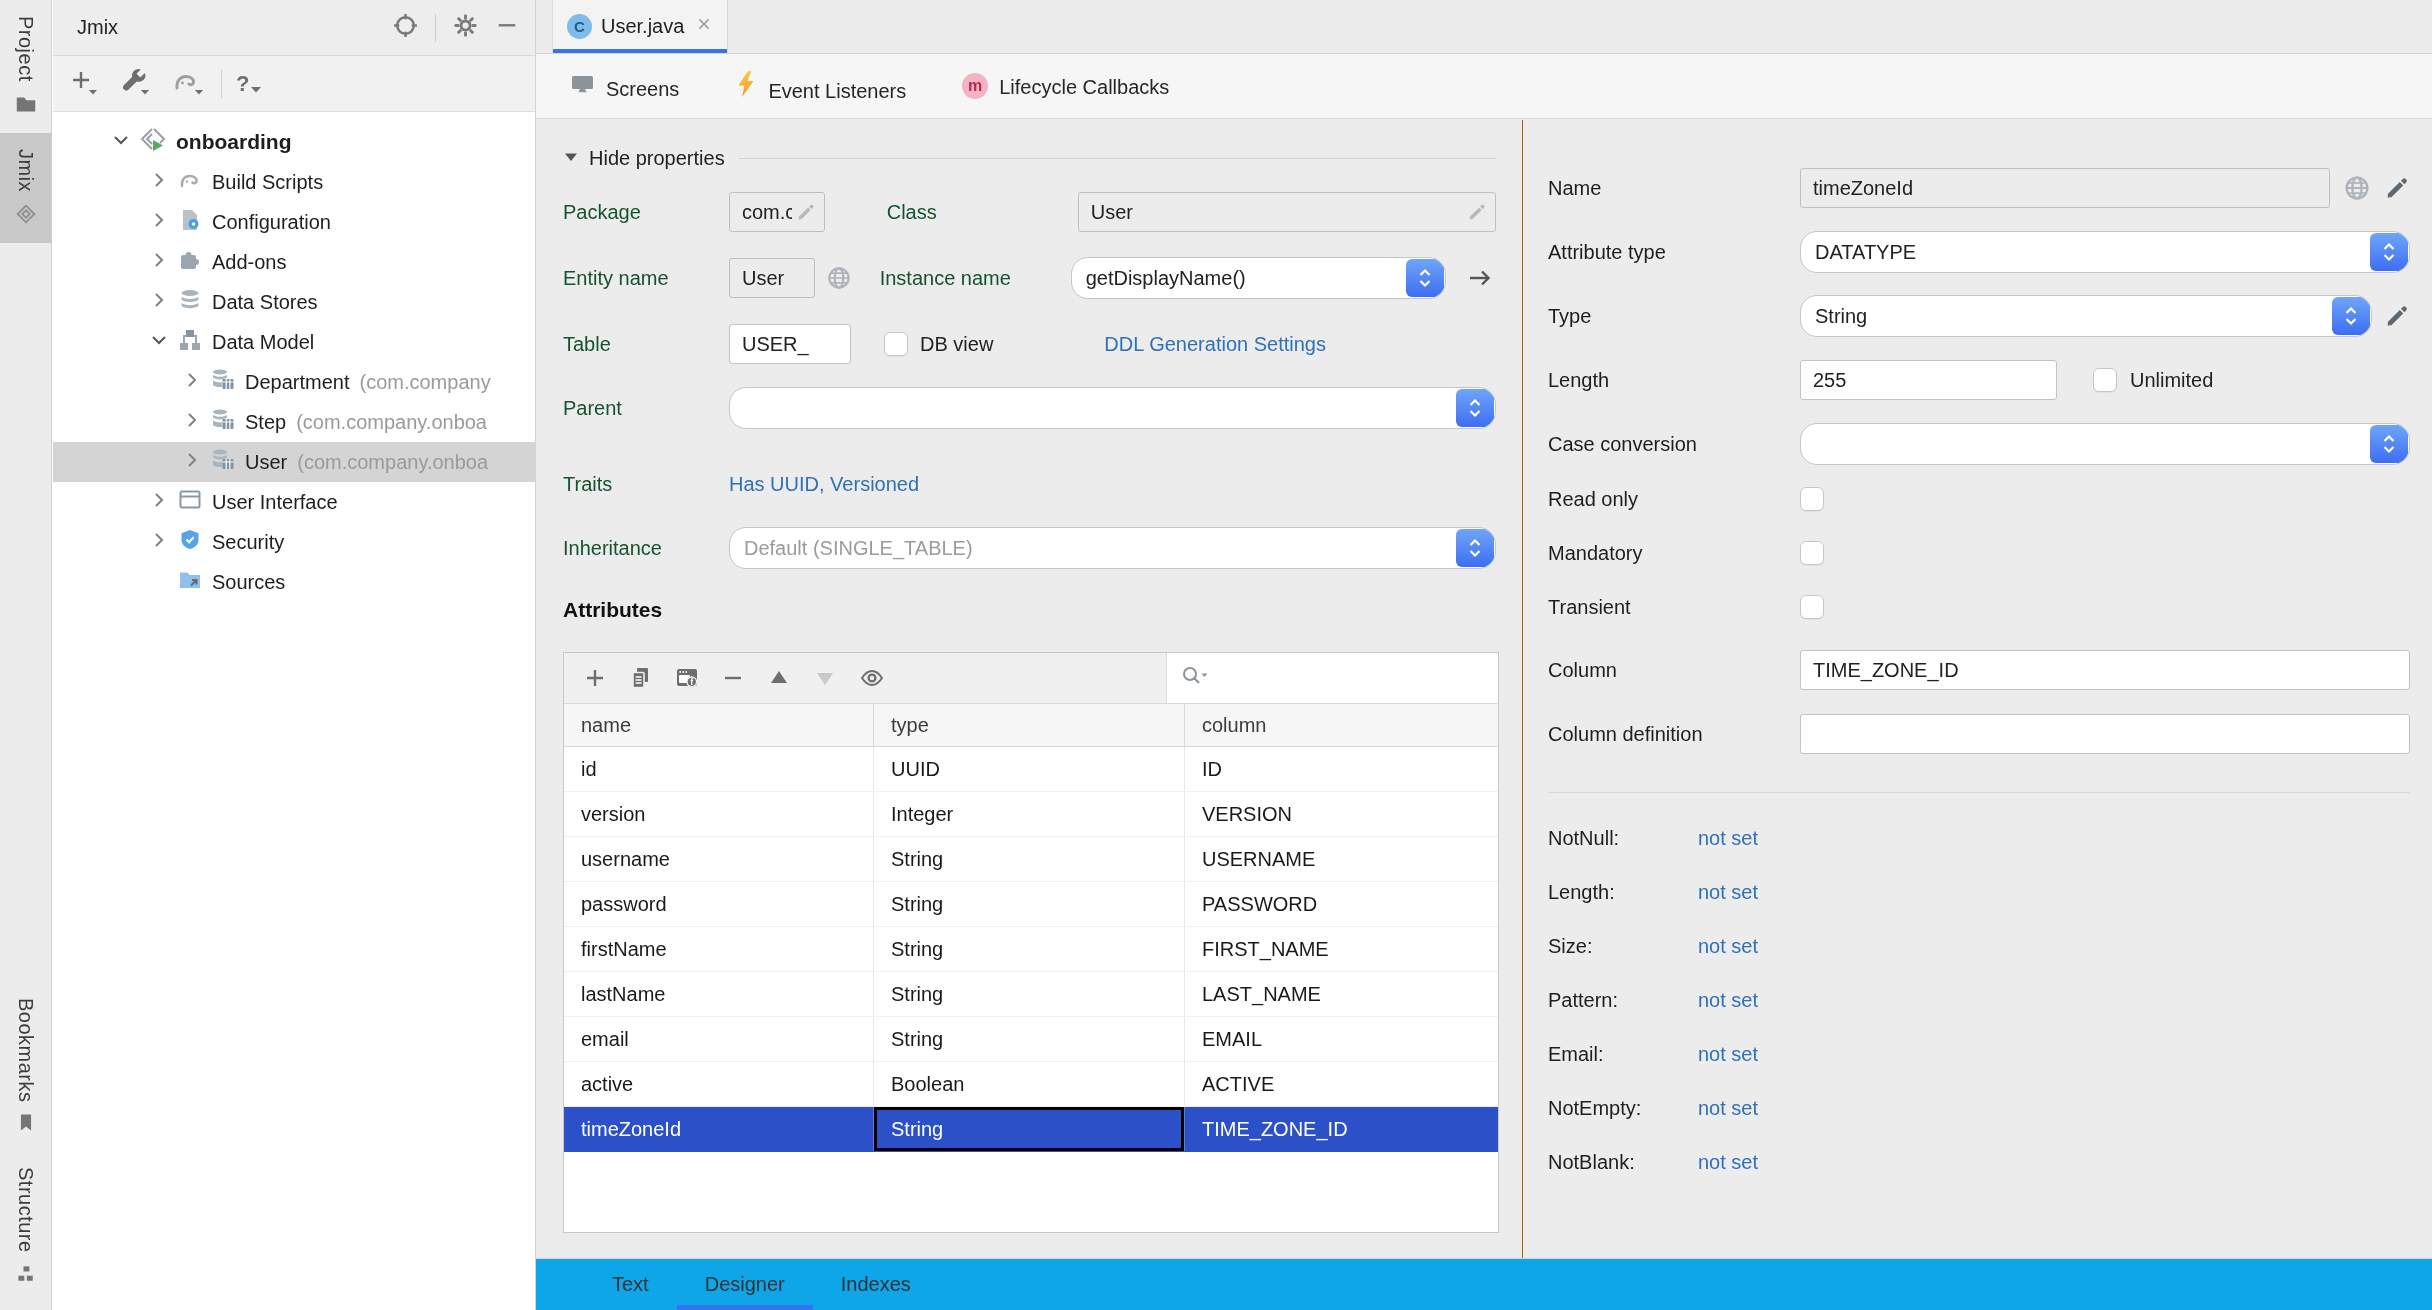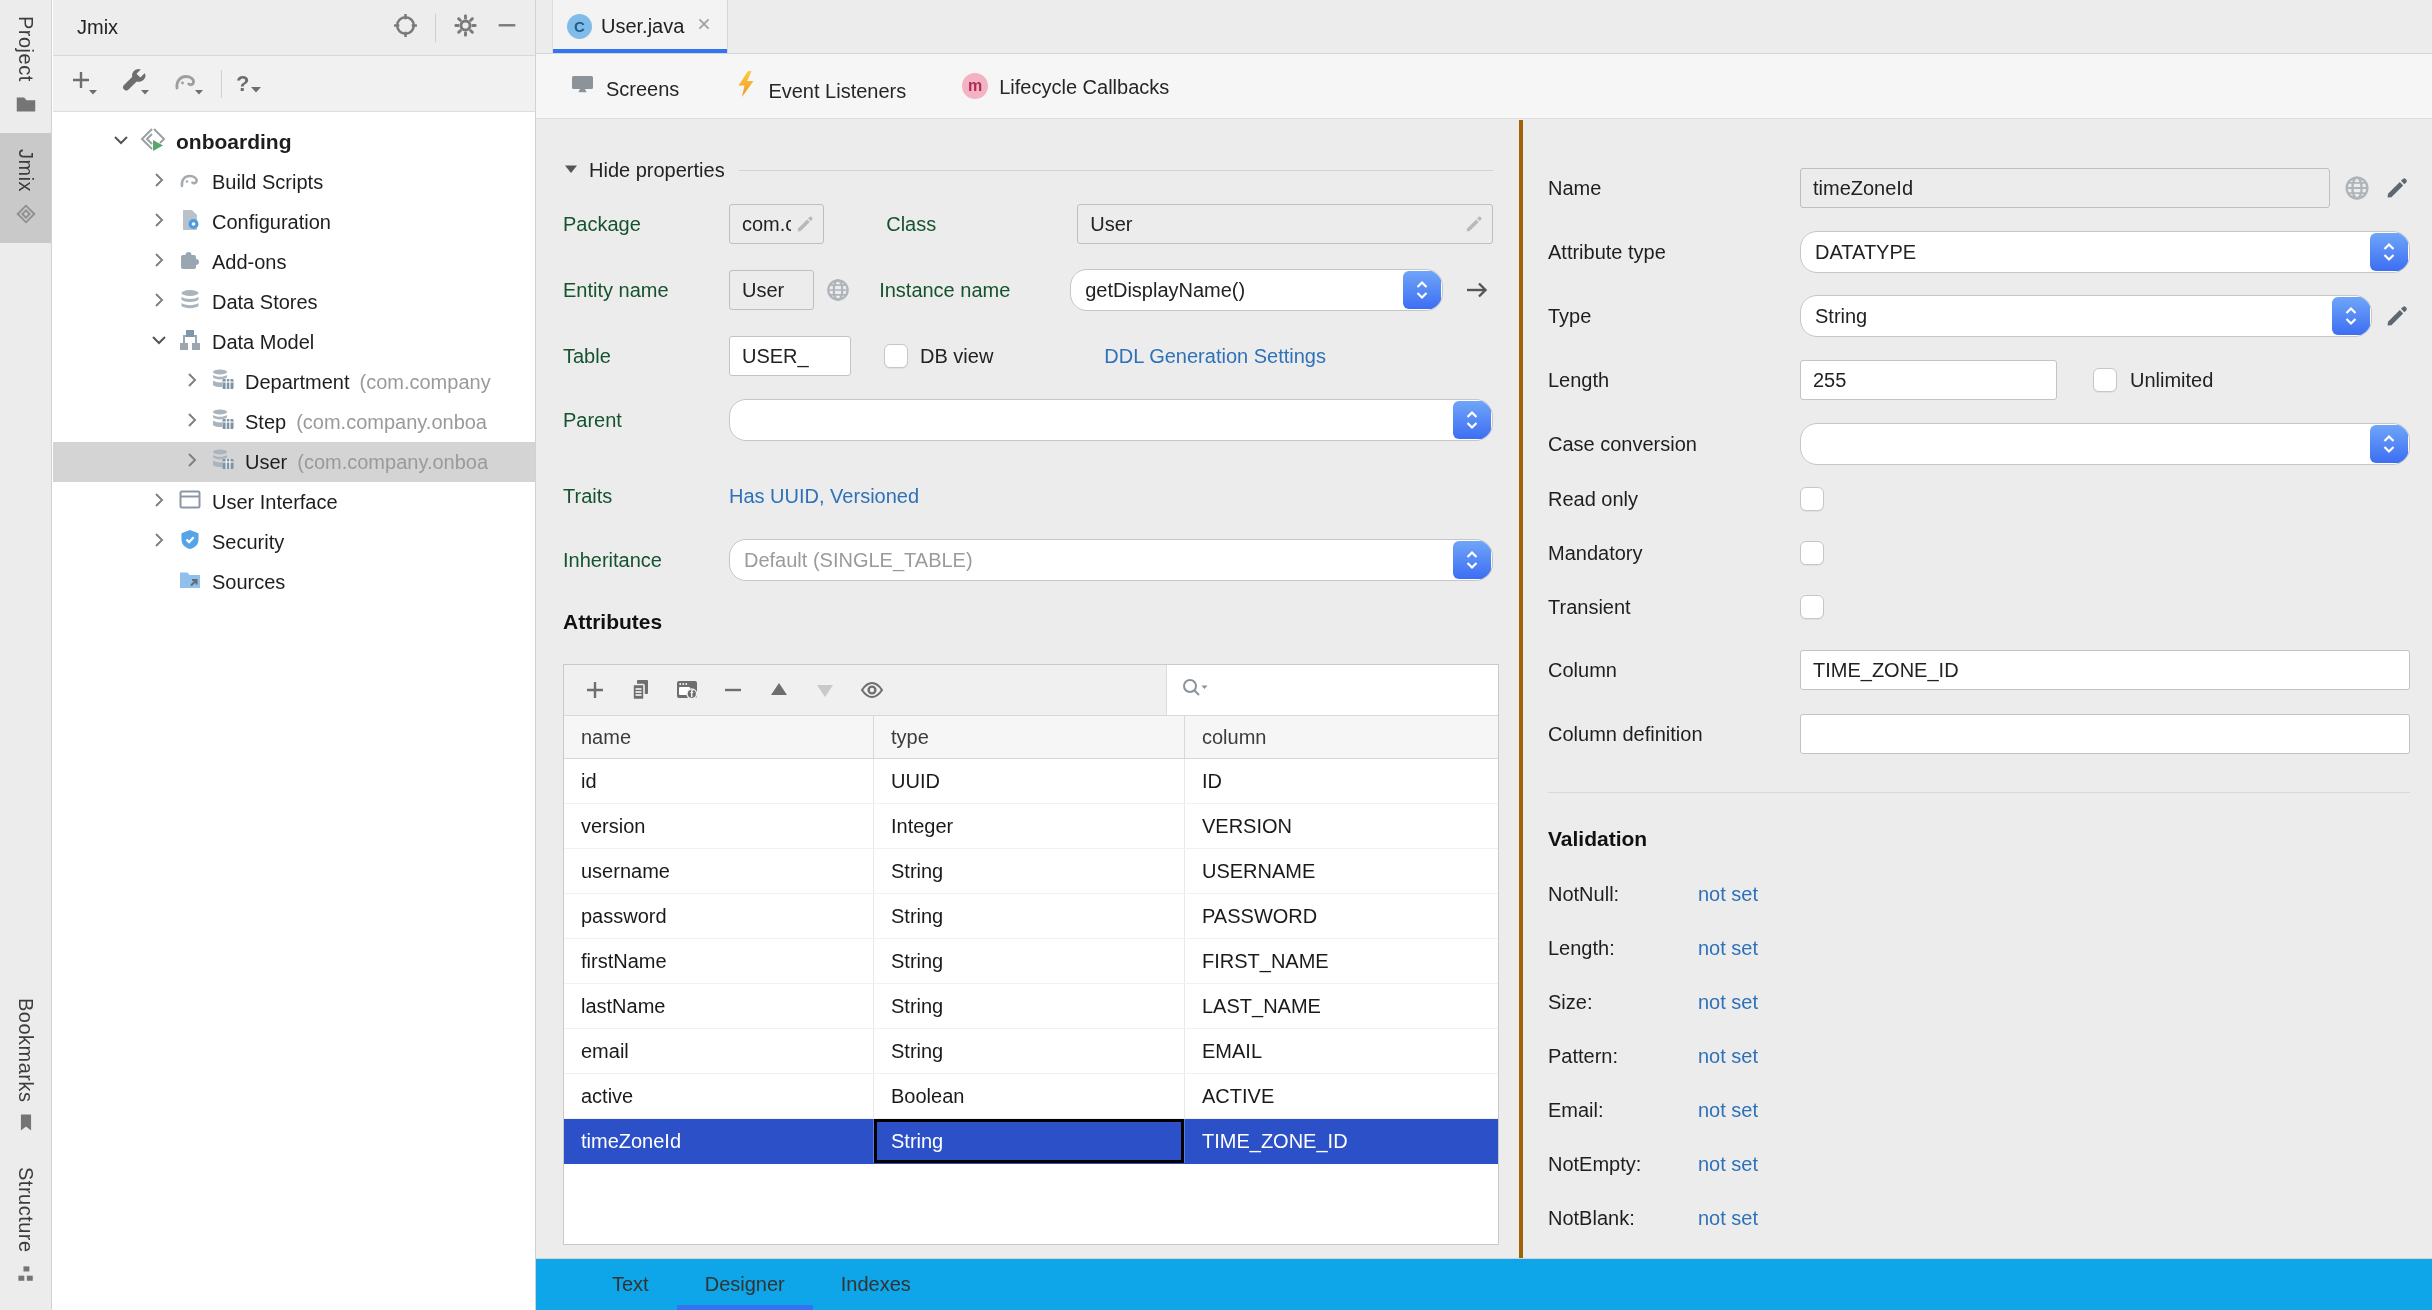--- a/index.html
+++ b/index.html
@@ -47,22 +47,22 @@
   .tab::after{content:"";position:absolute;left:0;right:0;bottom:0;height:4px;background:#3574F0}
   .cicon{width:25px;height:25px;border-radius:50%;background:#7FBCE9;color:#1F5E86;
          display:flex;align-items:center;justify-content:center;font-size:15px;font-weight:700}
   .mcirc{width:26px;height:26px;border-radius:50%;background:#F3B3C2;color:#AD2D56;
          display:flex;align-items:center;justify-content:center;font-size:16px;font-weight:700}
   .subbar{height:65px;background:#F6F6F6;border-bottom:1px solid #DCDCDC;
           display:flex;align-items:center;gap:56px;padding:0 34px;box-sizing:border-box}
   .subitem{display:flex;align-items:flex-end;gap:11px;color:#262626}
 
   .main{position:absolute;top:120px;bottom:52px;left:0;right:0;display:flex}
-  .center{width:987px;flex:none;border-right:4px solid #a16207;box-sizing:border-box;
-          padding:32px 26px 0 27px;background:#ECECEC}
+  .center{width:987px;flex:none;border-right:1px solid #a16207;box-sizing:border-box;
+          padding:20px 26px 0 27px;background:#ECECEC}
   .rightpanel{flex:1;padding:46px 22px 0 25px;background:#ECECEC}
 
   .hideprops{display:flex;align-items:center;height:36px;margin-bottom:14px}
   .hideprops .tri{margin-right:10px}
   .hideprops .line{flex:1;height:1px;background:#D2D2D2;margin-left:14px}
 
   .frow{display:flex;align-items:center;height:44px;margin-bottom:22px}
   .flabel{width:166px;flex:none;color:#14532d}
   .gbox{height:40px;box-sizing:border-box;border:1px solid #BFBFBF;background:#ECECEC;border-radius:3px;
         display:flex;align-items:center;padding:0 8px 0 12px;overflow:hidden}
@@ -723,23 +723,20 @@
             <span>TIME_ZONE_ID</span>
           </div>
         </div>
         <div class="irow">
           <span class="ilabel">Column definition</span>
           <div class="wbox grow"></div>
         </div>
 
         <div class="divider"></div>
 
-        <div class="vrow" style="height:32px">
-          <span class="sect-head">Validation</span>
-        </div>
         <div class="vrow">
           <span class="vlabel2">NotNull:</span>
           <span class="link">not set</span>
         </div>
         <div class="vrow">
           <span class="vlabel2">Length:</span>
           <span class="link">not set</span>
         </div>
         <div class="vrow">
           <span class="vlabel2">Size:</span>

